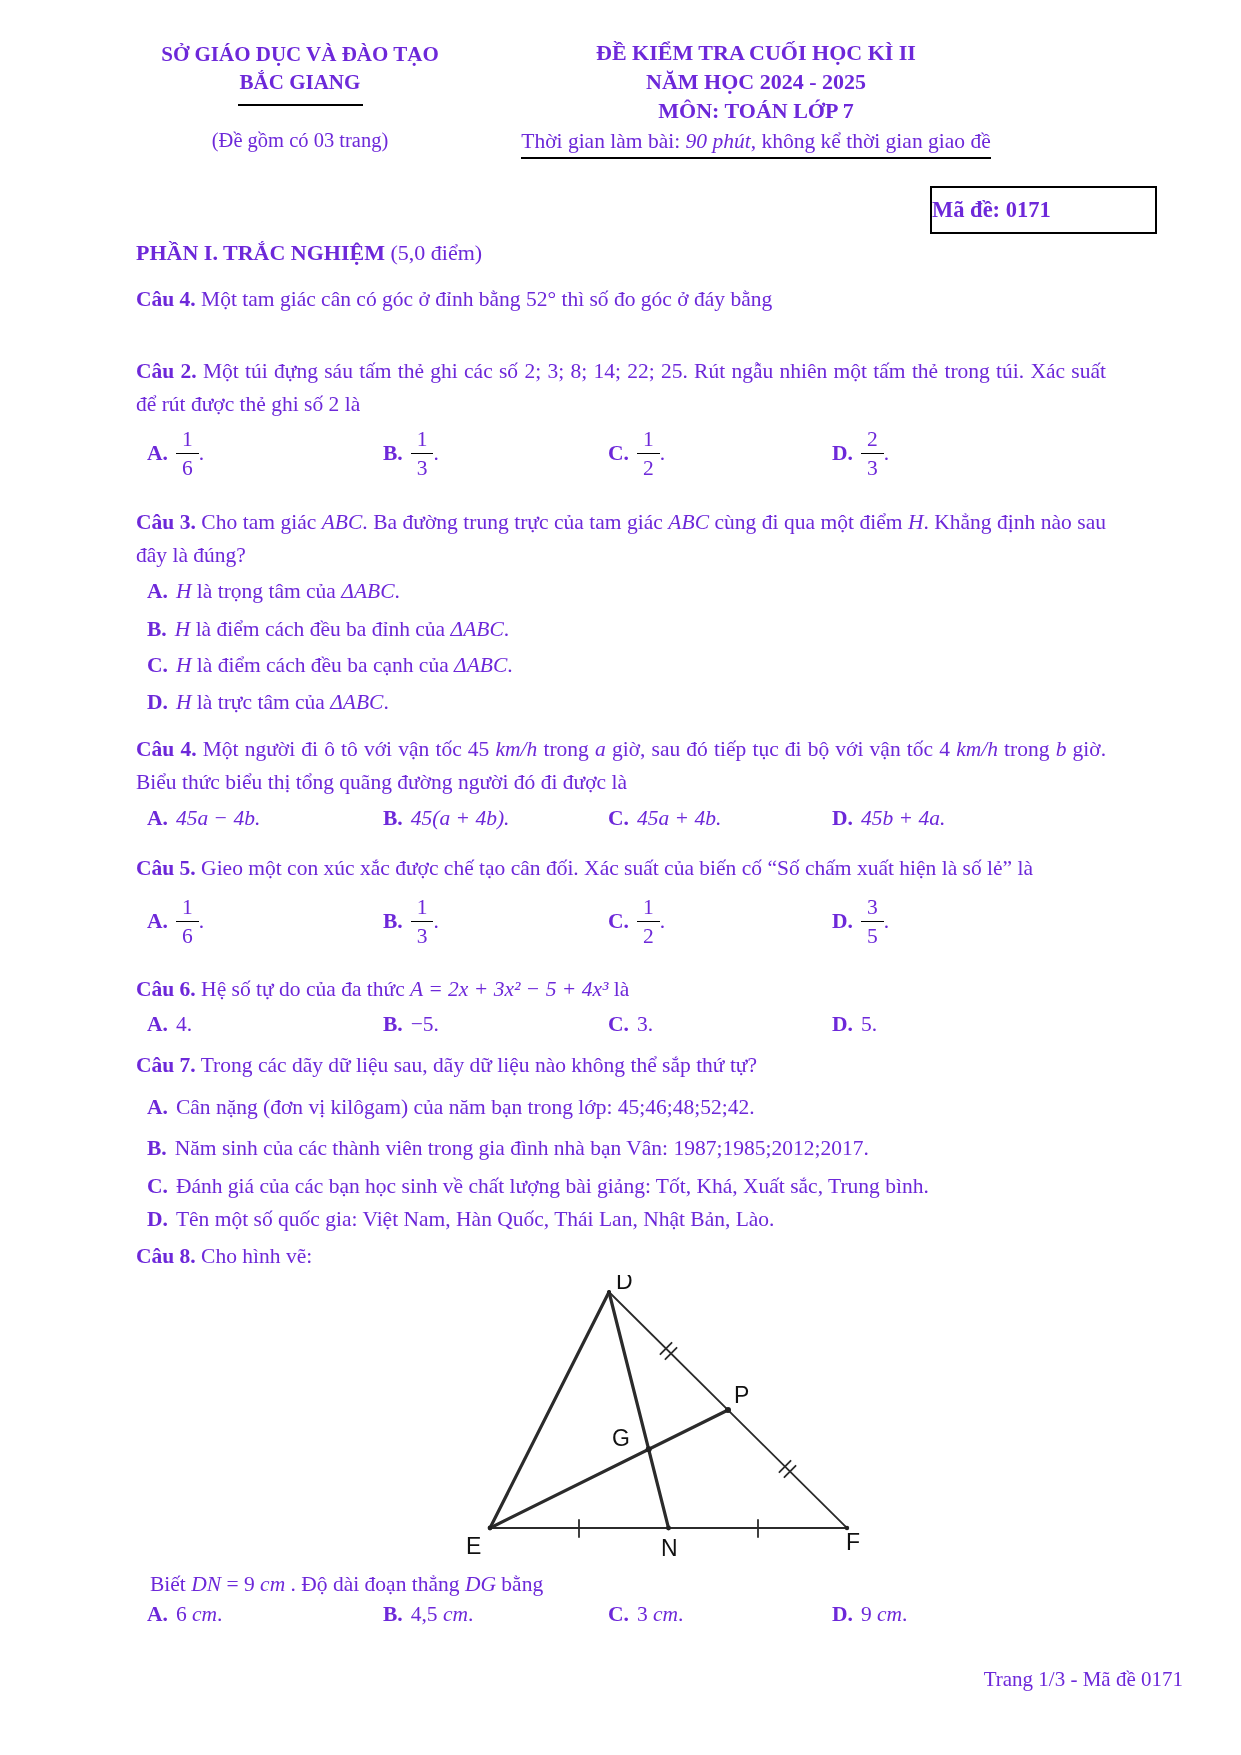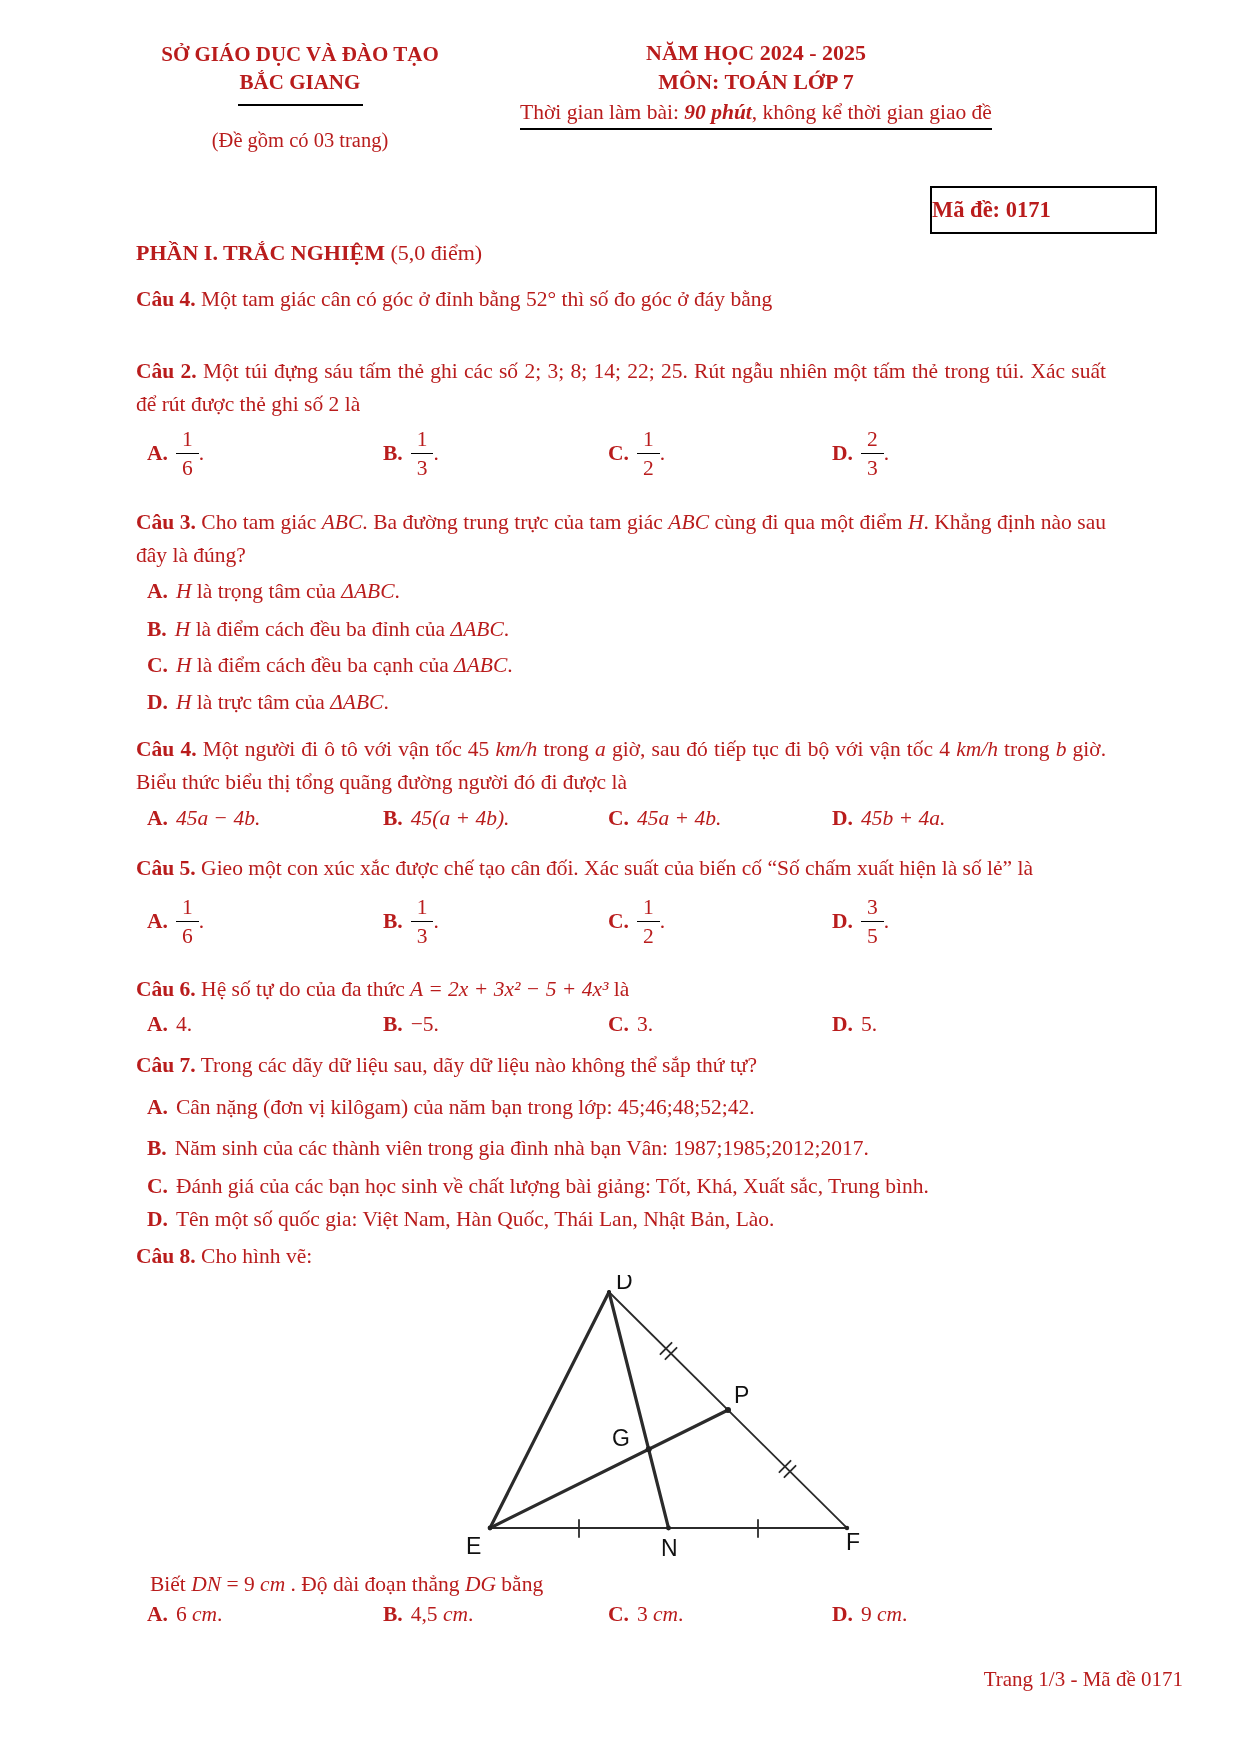--- a/index.html
+++ b/index.html
@@ -1,21 +1,21 @@
 <!DOCTYPE html>
 <html><head>
 <meta charset="utf-8">
 <style>
   html,body{margin:0;padding:0;background:#ffffff;}
-  .page{position:relative;width:1241px;height:1755px;background:#ffffff;color:#b91c1c;
+  .page{position:relative;width:1241px;height:1755px;background:#ffffff;color:#6d28d9;
         font-family:"Liberation Serif","DejaVu Serif",serif;font-size:21.5px;overflow:hidden;}
   .abs{position:absolute;}
   .b{font-weight:700;}
   .i{}
-  .bi{font-weight:700;font-style:italic;}
+  .bi{font-weight:400;font-style:italic;}
   .m{font-style:italic;}
   .hdr-left{left:110px;top:40px;width:380px;text-align:center;line-height:28px;font-size:21px;}
   .hdr-left .rule{width:125px;height:0;border-top:2px solid #000;margin:8px auto 0;}
   .hdr-left .note{font-size:20.5px;margin-top:20px;}
   .hdr-right{left:450px;top:38px;width:612px;text-align:center;line-height:29px;font-size:22px;}
   .time{margin-top:2px;font-size:21.5px;font-weight:400;}
   .time .uline{display:inline-block;border-bottom:2px solid #000;padding-bottom:1px;}
   .code-box{left:930px;top:186px;width:223px;height:44px;border:2.5px solid #000;
             line-height:44px;font-size:22.5px;}
   .section-heading{left:136px;top:240px;font-size:22px;}
@@ -40,20 +40,21 @@
 <div class="page">
 
   <div class="abs hdr-left">
     <div class="b">SỞ GIÁO DỤC VÀ ĐÀO TẠO</div>
     <div class="b">BẮC GIANG</div>
     <div class="rule"></div>
     <div class="i note">(Đề gồm có 03 trang)</div>
   </div>
 
   <div class="abs hdr-right">
+    <div class="b">ĐỀ KIỂM TRA CUỐI HỌC KÌ II</div>
     <div class="b">NĂM HỌC 2024 - 2025</div>
     <div class="b">MÔN: TOÁN LỚP 7</div>
     <div class="time">
       <span class="uline"><span class="i">Thời gian làm bài: </span><span class="bi">90 phút</span><span class="i">, không kể thời gian giao đề</span></span>
     </div>
   </div>
 
   <div class="abs code-box">
     <span class="b">Mã đề: 0171</span>
   </div>

